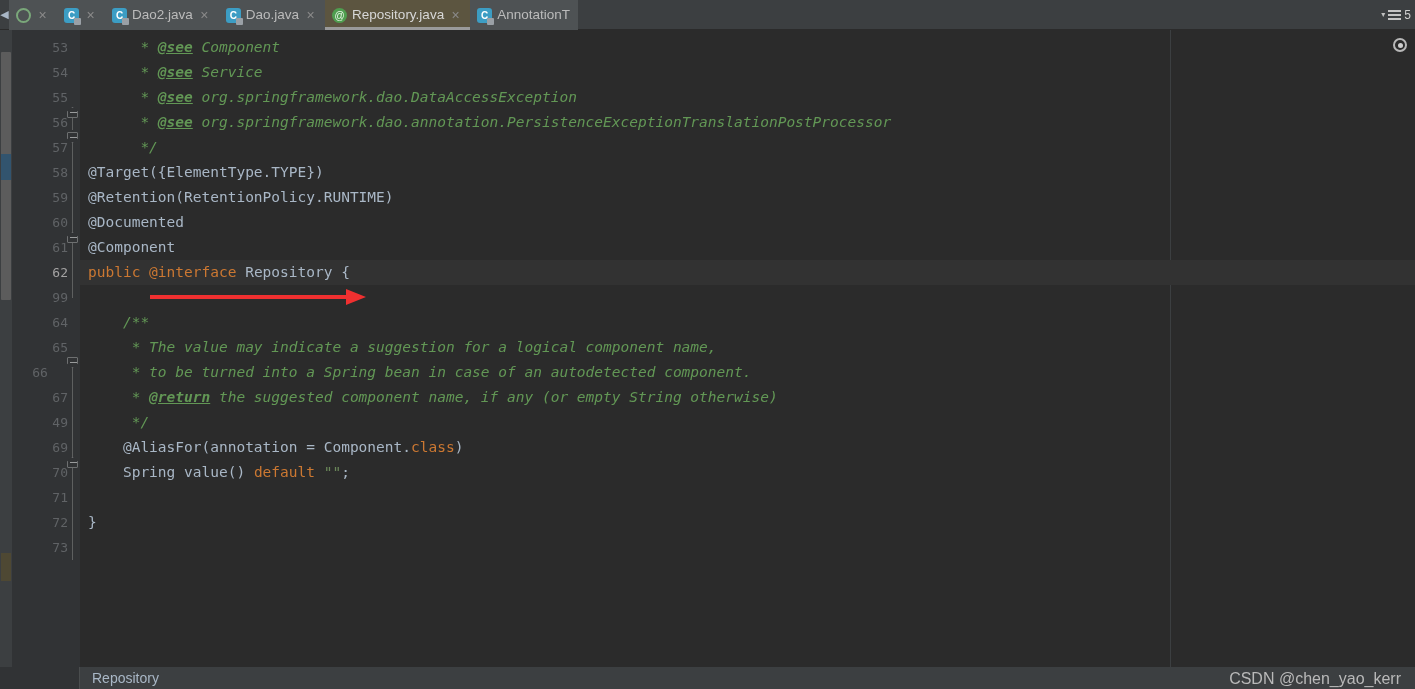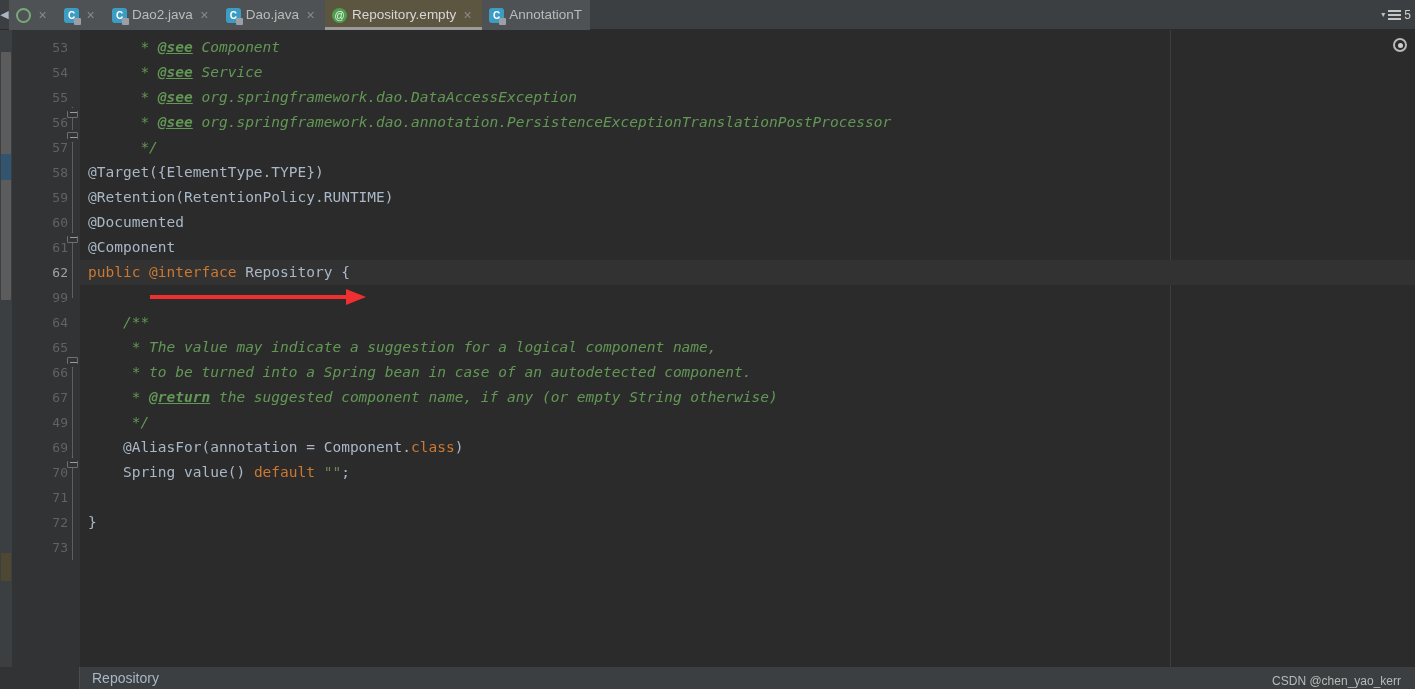--- a/index.html
+++ b/index.html
@@ -158,21 +158,21 @@
   .bc-gutter {
     position: absolute; left: 0; top: 0; width: 80px; height: 22px;
     background: #313335; border-right: 1px solid #4a4d4e;
   }
   .bc-label {
     position: absolute; left: 92px; top: 0; line-height: 22px;
     color: #a9b7c6; font-size: 14px; font-family: "Liberation Sans", sans-serif;
   }
   .watermark {
     position: absolute; right: 14px; bottom: 1px;
-    color: #b9b9b9; font-size: 12px;
+    color: #b9b9b9; font-size: 16px;
     font-family: "Liberation Sans", sans-serif;
   }
 </style>
 </head>
 <body>
 
 <div id="app">
 
   <div class="tabbar">
     <div class="tab-scroll-arrow">◀</div>
@@ -190,21 +190,21 @@
           <span class="tlabel">Dao2.java</span>
           <span class="tclose">×</span>
         </div>
         <div class="tab">
           <span class="ic ic-class">C</span>
           <span class="tlabel">Dao.java</span>
           <span class="tclose">×</span>
         </div>
         <div class="tab active">
           <span class="ic ic-anno">@</span>
-          <span class="tlabel">Repository.empty</span>
+          <span class="tlabel">Repository.java</span>
           <span class="tclose">×</span>
         </div>
         <div class="tab">
           <span class="ic ic-class">C</span>
           <span class="tlabel">AnnotationT</span>
         </div>
       </div>
     <div class="tab-right">
       <span class="chev-dn">▾</span>
       <span class="lines-ic">
@@ -232,21 +232,21 @@
           <div class="lineno" style="top: 80px; left: 0px;">56</div>
           <div class="lineno" style="top: 105px; left: 0px;">57</div>
           <div class="lineno" style="top: 130px; left: 0px;">58</div>
           <div class="lineno" style="top: 155px; left: 0px;">59</div>
           <div class="lineno" style="top: 180px; left: 0px; padding-left: 15px;">60</div>
           <div class="lineno" style="top: 205px; left: 0px;">61</div>
           <div class="lineno cur" style="top: 230px; left: 0px;">62</div>
           <div class="lineno" style="top: 255px; left: 0px;">99</div>
           <div class="lineno" style="top: 280px; left: 0px;">64</div>
           <div class="lineno" style="top: 305px; left: 0px;">65</div>
-          <div class="lineno" style="top: 330px; left: 0px;">66</div>
+          <div class="lineno" style="top: 330px; left: 0px; text-align: center;">66</div>
           <div class="lineno" style="top: 355px; left: 0px;">67</div>
           <div class="lineno" style="top: 380px; left: 0px;">49</div>
           <div class="lineno" style="top: 405px; left: 0px;">69</div>
           <div class="lineno" style="top: 430px; left: 0px;">70</div>
           <div class="lineno" style="top: 455px; left: 0px;">71</div>
           <div class="lineno" style="top: 480px; left: 0px;">72</div>
           <div class="lineno" style="top: 505px; left: 0px;">73</div>
         </div>
       <div class="fold-col">
         <div class="fold-line" style="top:88px;height:12px;"></div>

